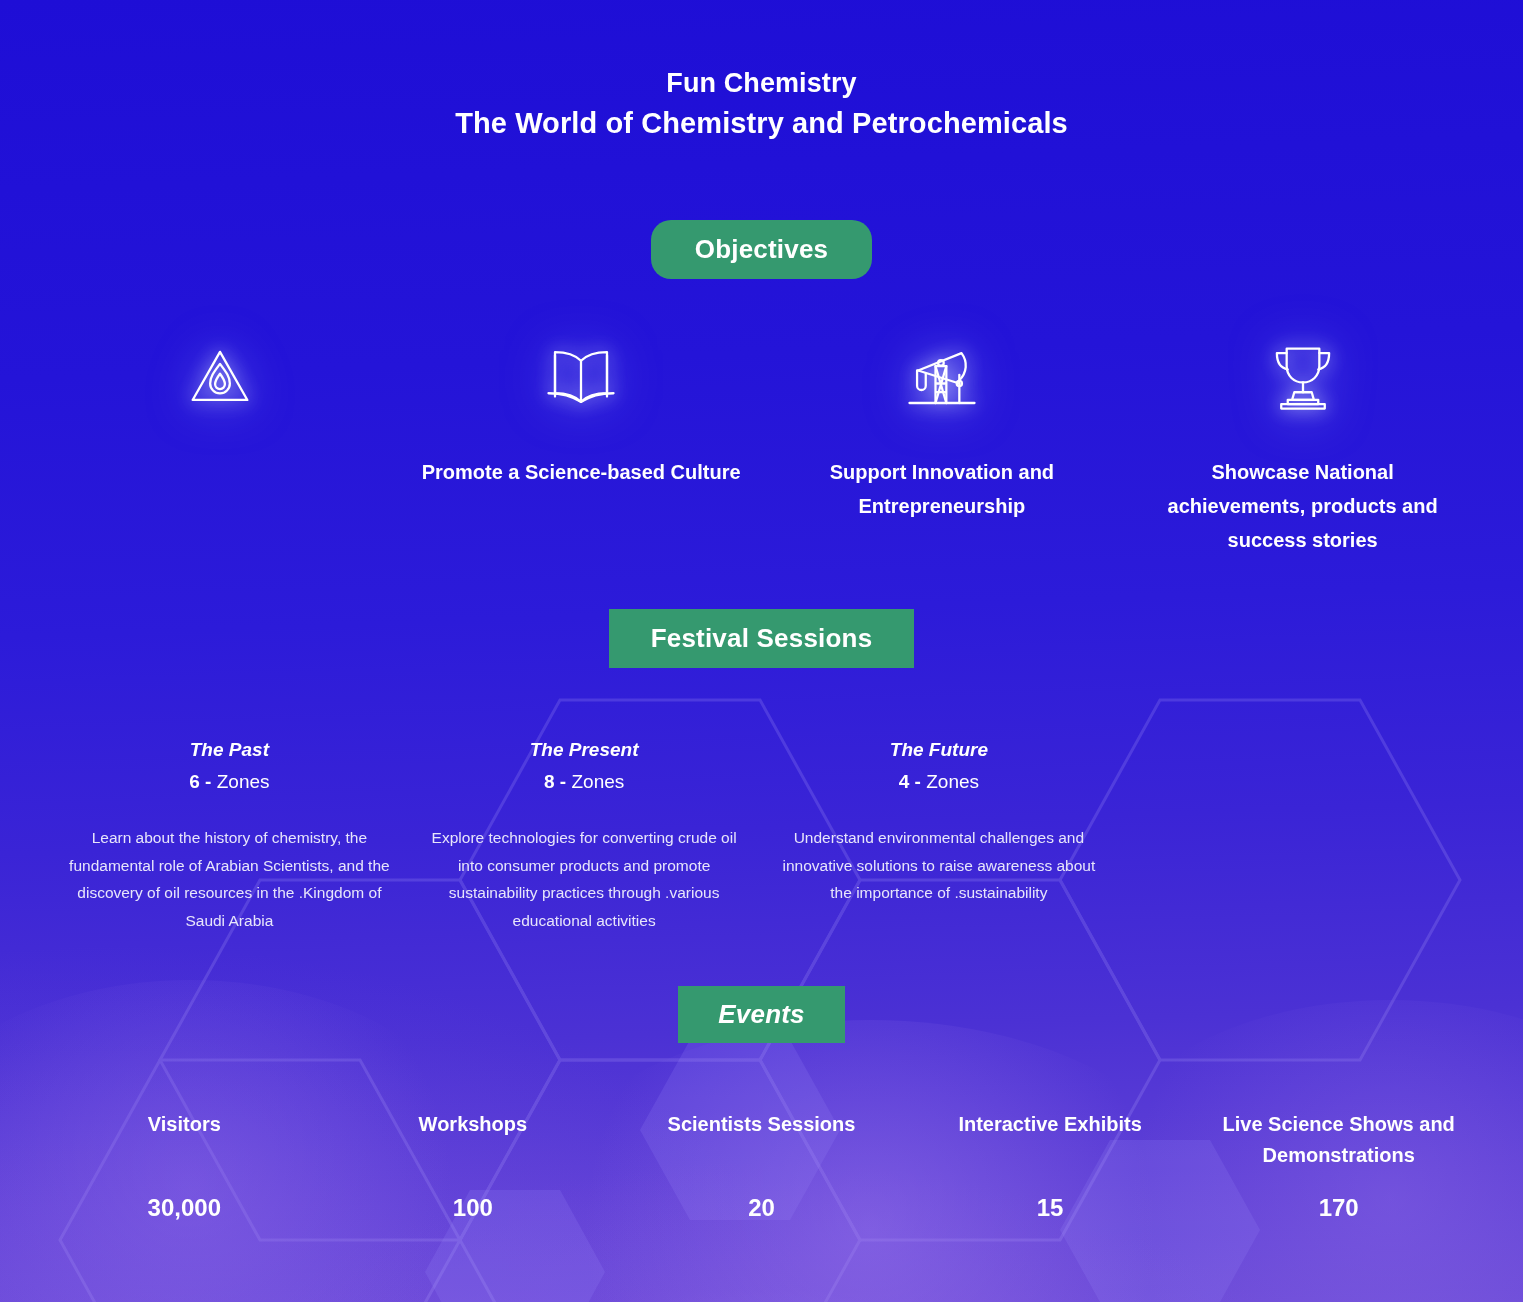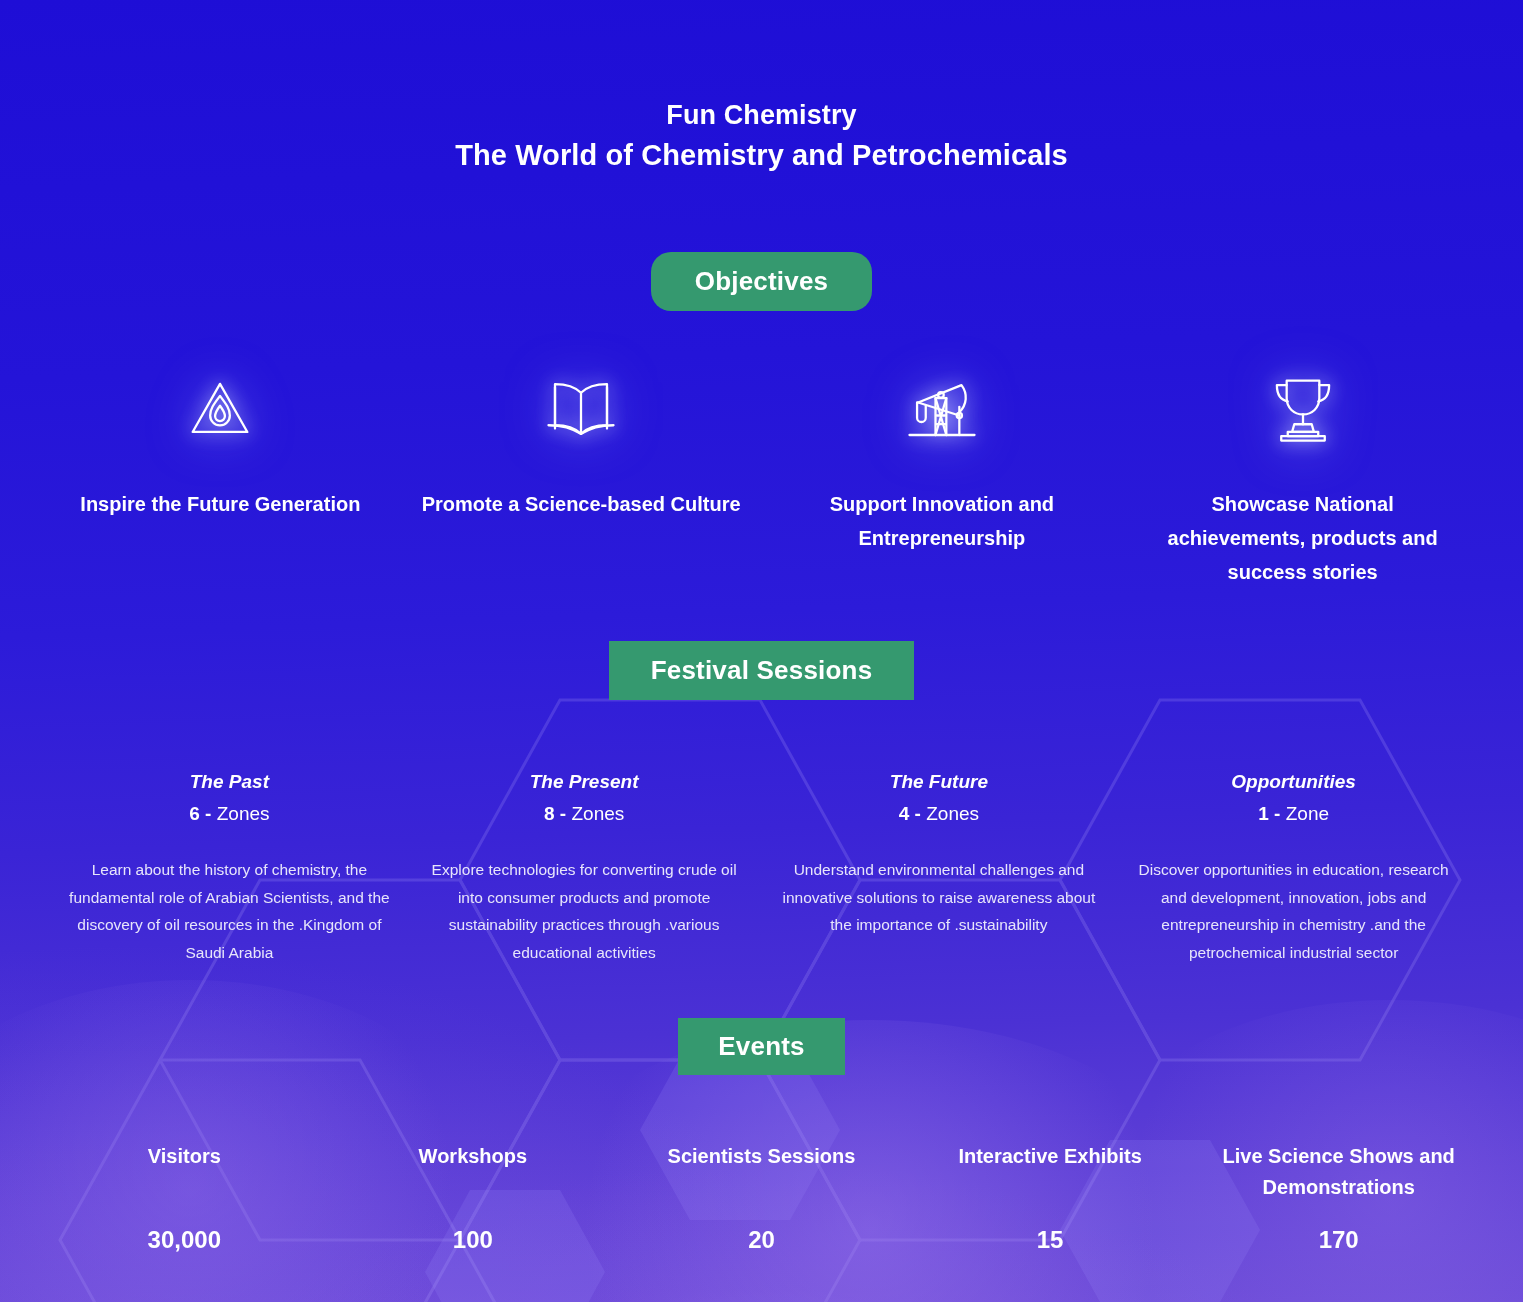--- a/index.html
+++ b/index.html
@@ -39,41 +39,40 @@
   .content { position:relative; z-index:3; }
 
   
   .title-block {
     text-align:center;
     padding-top:64px;
   }
   .title-line1 {
     font-size:27px; font-weight:bold; letter-spacing:.1px;
     line-height:1.42;
-    margin-top:32px;
   }
   .title-line2 {
     font-size:29px; font-weight:bold; letter-spacing:.1px;
     line-height:1.45;
   }
 
   
   .badge-row { display:flex; justify-content:center; }
   .badge {
     background:#35996f;
     color:#fff;
     font-size:26px;
     font-weight:bold;
     letter-spacing:.2px;
     display:inline-block;
     text-align:center;
   }
   .badge.objectives { padding:14px 44px; margin-top:76px;border-radius:20px; }
   .badge.sessions   { padding:14px 42px; margin-top:52px; }
-  .badge.events     { padding:13px 40px; margin-top:52px; }
+  .badge.events     { padding:13px 40px; margin-top:52px;font-style:italic; }
 
   
   .objectives-grid {
     display:grid;
     grid-template-columns:repeat(4, 1fr);
     margin:52px 40px 0 40px;
     align-items:start;
   }
   .objective { text-align:center; padding:0 18px; }
   .obj-icon {
@@ -165,21 +164,20 @@
     <div class="objectives-grid">
 
       <div class="objective">
         <div class="obj-icon">
           <svg width="70" height="70" viewBox="0 0 64 64" fill="none" stroke="#ffffff" stroke-width="2.1" stroke-linejoin="round" stroke-linecap="round">
             <polygon points="32,9 57,53 7,53"></polygon>
             <path d="M32 20c6 8 9 12 9 18a9 9 0 0 1-18 0c0-6 3-10 9-18z"></path>
             <path d="M32 29c3 4 4.5 6.5 4.5 9.5a4.5 4.5 0 0 1-9 0c0-3 1.5-5.5 4.5-9.5z"></path>
           </svg>
         </div>
-        <div class="obj-label">Inspire the Future Generation</div>
       </div>
 
       <div class="objective">
         <div class="obj-icon">
           <svg width="78" height="70" viewBox="0 0 72 64" fill="none" stroke="#ffffff" stroke-width="2.1" stroke-linejoin="round" stroke-linecap="round">
             <path d="M36 17c-6-6-15-8-24-8v38c9 0 18 2 24 8 6-6 15-8 24-8V9c-9 0-18 2-24 8z"></path>
             <path d="M36 17v38"></path>
             <path d="M6 47c10 0 21 2 30 8 9-6 20-8 30-8"></path>
             <path d="M12 12v38M60 12v38"></path>
           </svg>
@@ -246,27 +244,20 @@
       </div>
 
       <div class="session">
         <div class="session-title">The Future</div>
         <div class="session-zones">
           <b>4</b><b> - </b><span>Zones</span>
         </div>
         <div class="session-desc">Understand environmental challenges and innovative solutions to raise awareness about the importance of .sustainability</div>
       </div>
 
-      <div class="session">
-        <div class="session-title">Opportunities</div>
-        <div class="session-zones">
-          <b>1</b><b> - </b><span>Zone</span>
-        </div>
-        <div class="session-desc">Discover opportunities in education, research and development, innovation, jobs and entrepreneurship in chemistry .and the petrochemical industrial sector</div>
-      </div>
 
     </div>
 
     <div class="badge-row">
       <div class="badge events">Events</div>
     </div>
 
     <div class="events-grid">
 
       <div class="stat">

